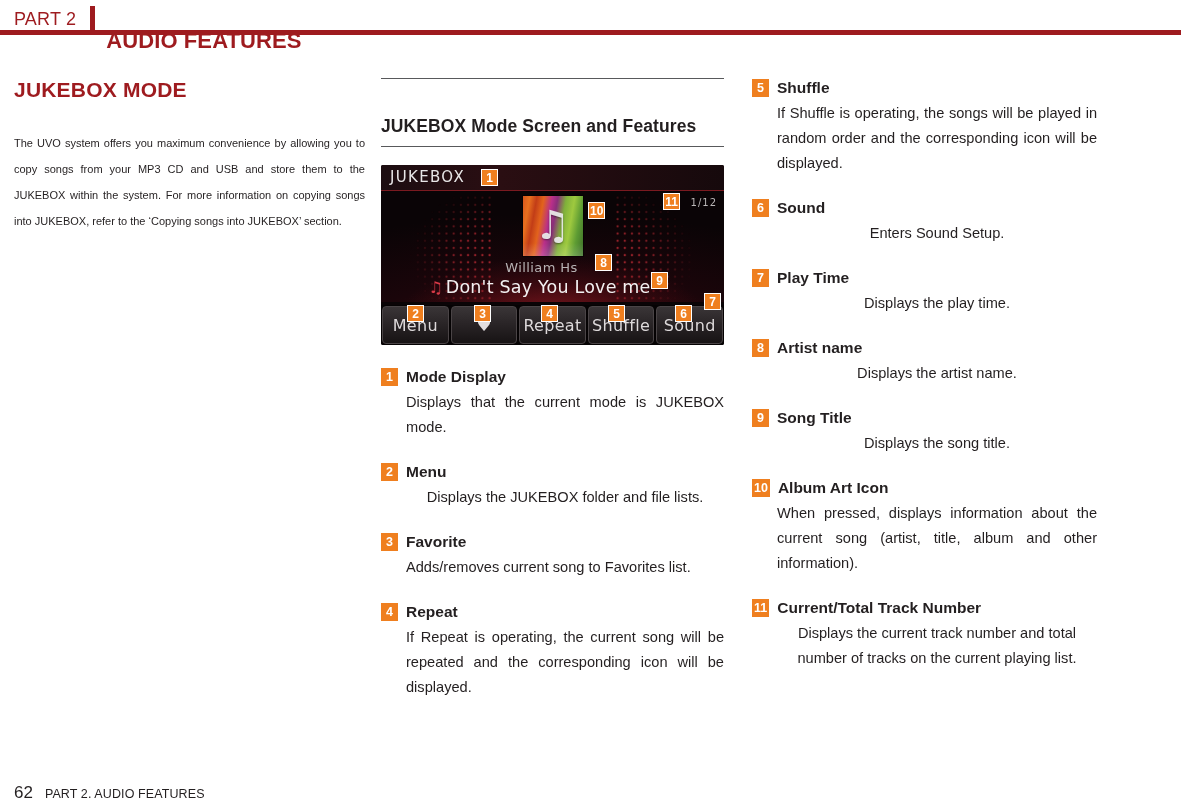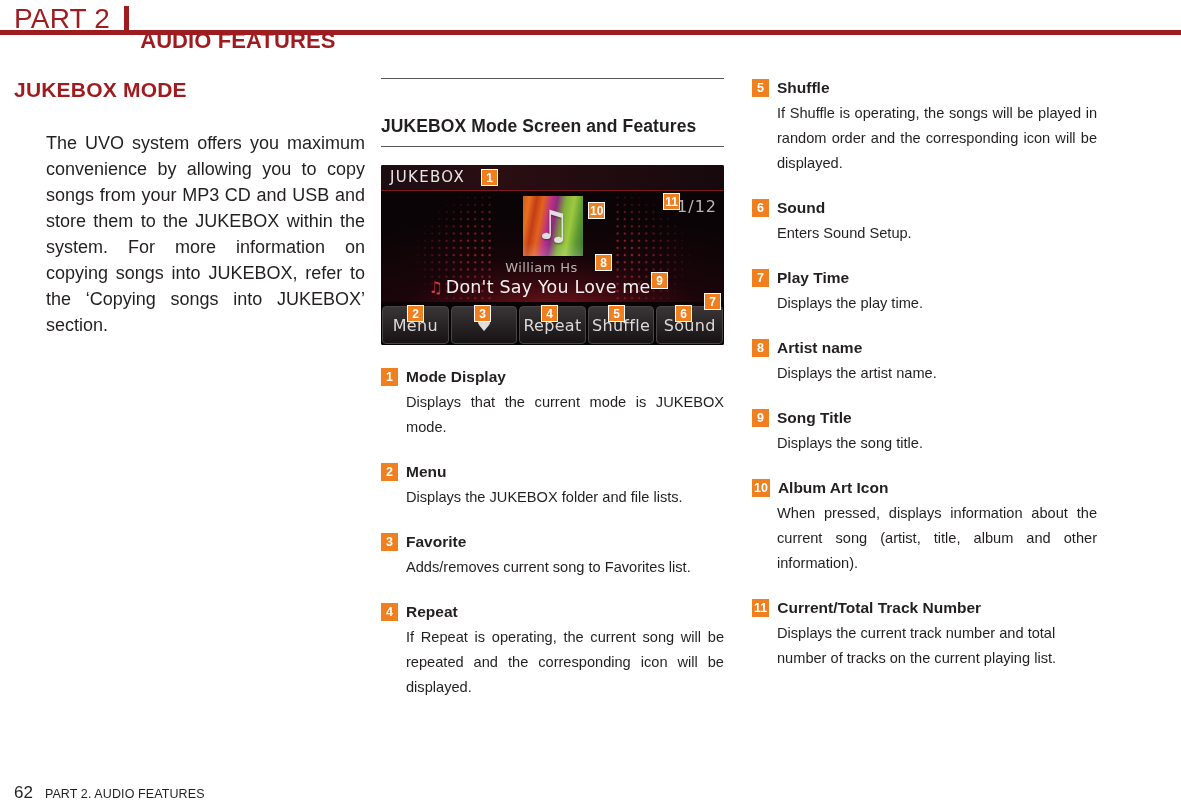--- a/index.html
+++ b/index.html
@@ -22,21 +22,21 @@
   
   .page-header {
     position: absolute;
     left: 0; top: 0;
     width: 1181px;
     height: 38px;
     display: flex;
     align-items: center;
   }
   .header-part {
-    font-size: 28px;
+    font-size: 18px;
     color: #9e1b1f;
     letter-spacing: .2px;
     padding-left: 14px;
     font-family: "Liberation Sans", sans-serif;
   }
   .header-divider {
     width: 5px;
     height: 27px;
     background: #9e1b1f;
     margin: 0 11px 0 14px;
@@ -75,26 +75,25 @@
 
   
   .section-title {
     font-size: 21px;
     font-weight: bold;
     color: #9e1b1f;
     letter-spacing: .2px;
     margin-bottom: 28px;
   }
   .body-para {
-    font-size: 18px;
+    font-size: 11px;
     line-height: 26px;
     color: #231f20;
     text-align: justify;
     text-justify: inter-word;
-    margin-left: 32px;
   }
 
   
   .boxed-heading {
     border-top: 1.5px solid #58595b;
     border-bottom: 1.5px solid #58595b;
     padding: 7px 0 8px 0;
     margin-bottom: 18px;
   }
   .boxed-heading-text {
@@ -220,21 +219,21 @@
   .song-title {
     font-size: 17.5px;
     color: #f2f0f1;
     letter-spacing: .2px;
     font-family: "DejaVu Sans", sans-serif;
   }
 
   .track-counter {
     position: absolute;
     right: 7px; top: 5px;
-    font-size: 16px;
+    font-size: 10px;
     color: #b9b5b6;
     letter-spacing: 1px;
     font-family: "DejaVu Sans", sans-serif;
   }
 
   
   .dev-buttons {
     position: absolute;
     left: 0; bottom: 0;
     width: 100%;
@@ -315,21 +314,21 @@
     line-height: 20px;
   }
   .callout-body {
     font-size: 14.6px;
     line-height: 25px;
     color: #231f20;
     text-align: justify;
     text-justify: inter-word;
     padding-left: 25px;
   }
-  .callout-body.nojust { text-align: left; }
+  .callout-body.nojust { text-align: center; }
 
   
   .footer {
     position: absolute;
     left: 14px; bottom: 4px;
     display: flex;
     align-items: baseline;
   }
   .footer-page {
     font-size: 17px;

